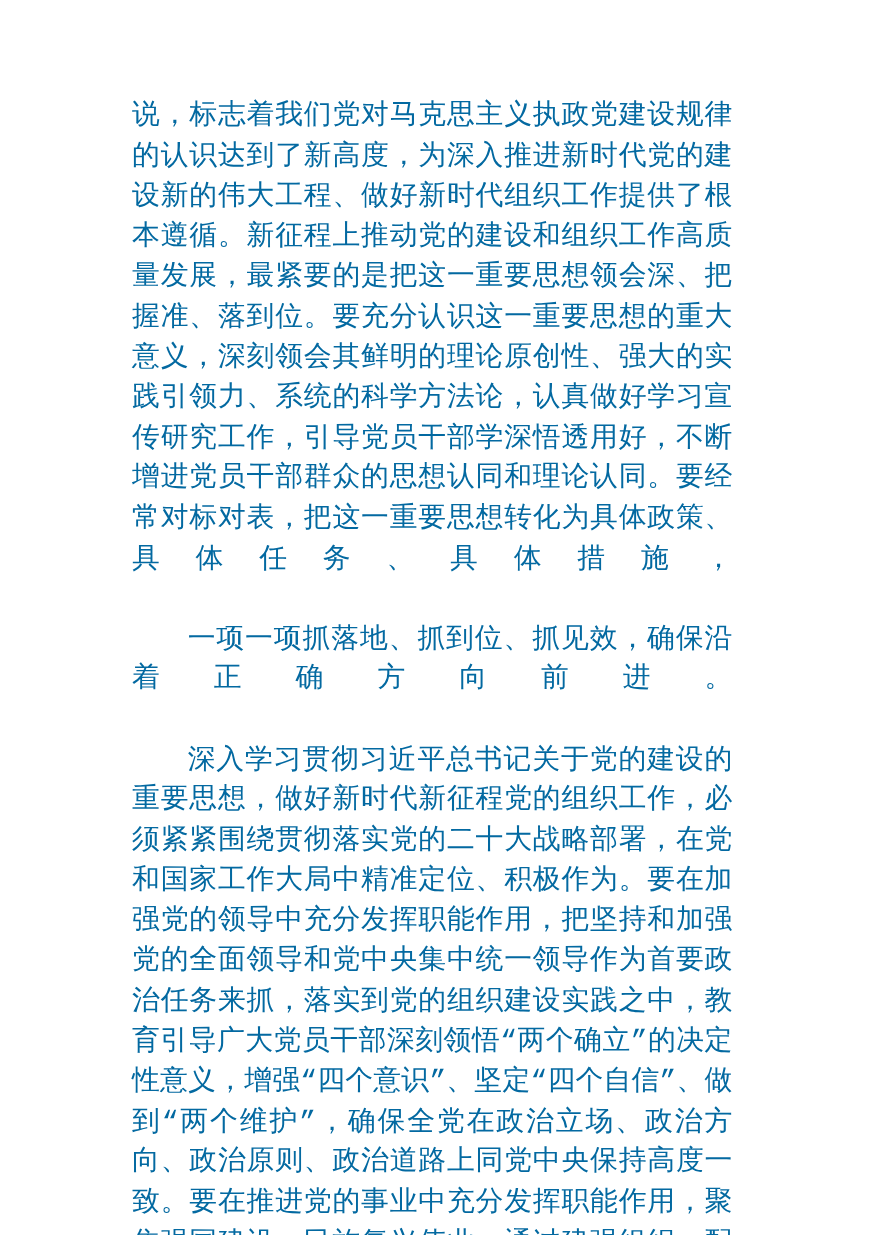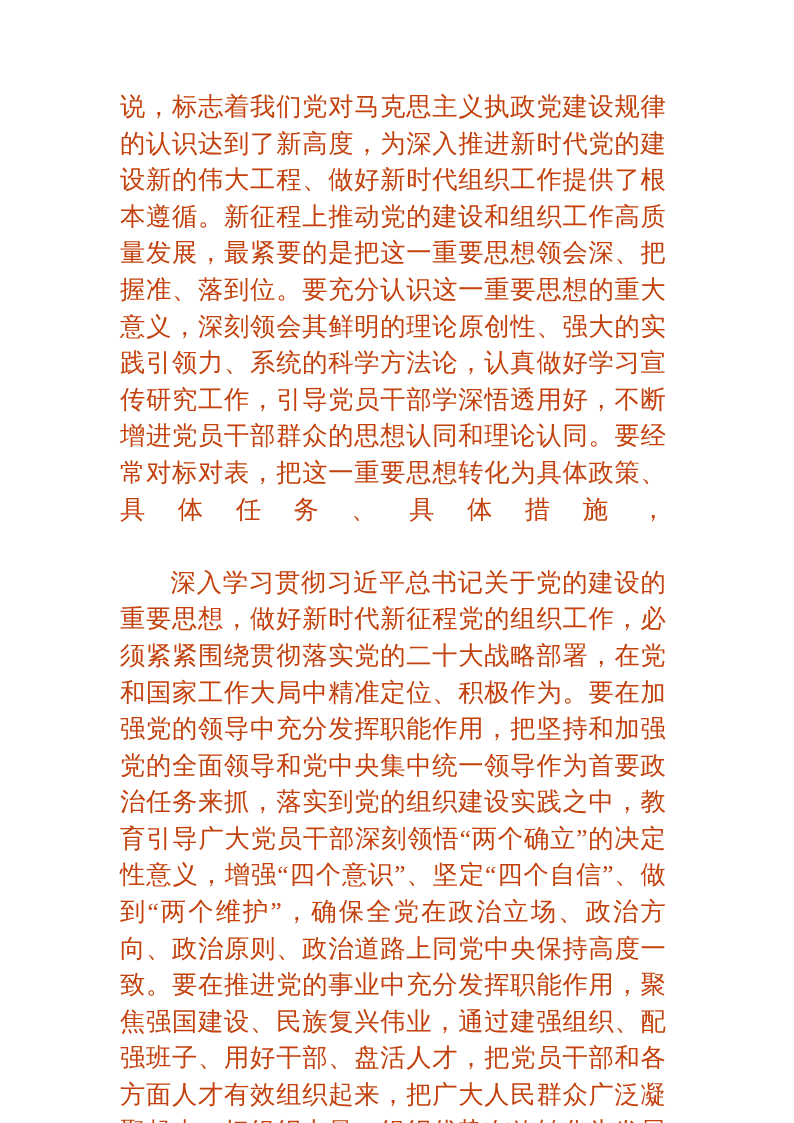--- a/index.html
+++ b/index.html
@@ -25,27 +25,27 @@
 
   .page-body {
     position: absolute;
     left: 120px;
     top: 88px;
     width: 546px;
   }
 
   .para {
     margin: 0;
-    color: #c2410c;
+    color: #0369a1;
     font-size: 25.3px;
     line-height: 36.6px;
     text-align: justify;
     text-justify: inter-ideograph;
     letter-spacing: 0.2px;
-    font-family: Liberation Serif, serif;
+    font-family: Liberation Mono, monospace;
     font-weight: 400;
     word-break: break-all;
     -webkit-font-smoothing: antialiased;
   }
 
   .para.indent {
     text-indent: 2em;
   }
 
   
@@ -56,17 +56,18 @@
   }
 </style>
 </head>
 <body>
 
 <div class="page">
   <div class="page-body">
 
     <p class="para">说，标志着我们党对马克思主义执政党建设规律的认识达到了新高度，为深入推进新时代党的建设新的伟大工程、做好新时代组织工作提供了根本遵循。新征程上推动党的建设和组织工作高质量发展，最紧要的是把这一重要思想领会深、把握准、落到位。要充分认识这一重要思想的重大意义，深刻领会其鲜明的理论原创性、强大的实践引领力、系统的科学方法论，认真做好学习宣传研究工作，引导党员干部学深悟透用好，不断增进党员干部群众的思想认同和理论认同。要经常对标对表，把这一重要思想转化为具体政策、具体任务、具体措施，</p>
 
+    <p class="para indent">一项一项抓落地、抓到位、抓见效，确保沿着正确方向前进。</p>
 
     <p class="para indent">深入学习贯彻习近平总书记关于党的建设的重要思想，做好新时代新征程党的组织工作，必须紧紧围绕贯彻落实党的二十大战略部署，在党和国家工作大局中精准定位、积极作为。要在加强党的领导中充分发挥职能作用，把坚持和加强党的全面领导和党中央集中统一领导作为首要政治任务来抓，落实到党的组织建设实践之中，教育引导广大党员干部深刻领悟“两个确立”的决定性意义，增强“四个意识”、坚定“四个自信”、做到“两个维护”，确保全党在政治立场、政治方向、政治原则、政治道路上同党中央保持高度一致。要在推进党的事业中充分发挥职能作用，聚焦强国建设、民族复兴伟业，通过建强组织、配强班子、用好干部、盘活人才，把党员干部和各方面人才有效组织起来，把广大人民群众广泛凝聚起来，把组织力量、组织优势有效转化为发展动力、发展优势。要在全面从严治党中充分发挥职能作用，围绕健全全面从严治党体系，着力健全上下贯通、执行有力的组织体系，素质培养、知事识人、选拔任用、从严管理、正向激励的干部工作体系，严把入口、优化结构、提高质量、发挥作用的党员管理体系，科学规范、开放包容、运行高效的人才发展治理体系，党的组织工作制度规范体系，全面从严治党责任体系，推动新时代党的建设新的伟大工程向纵深发展。</p>
 
   </div>
 </div>
 
 </body></html>

